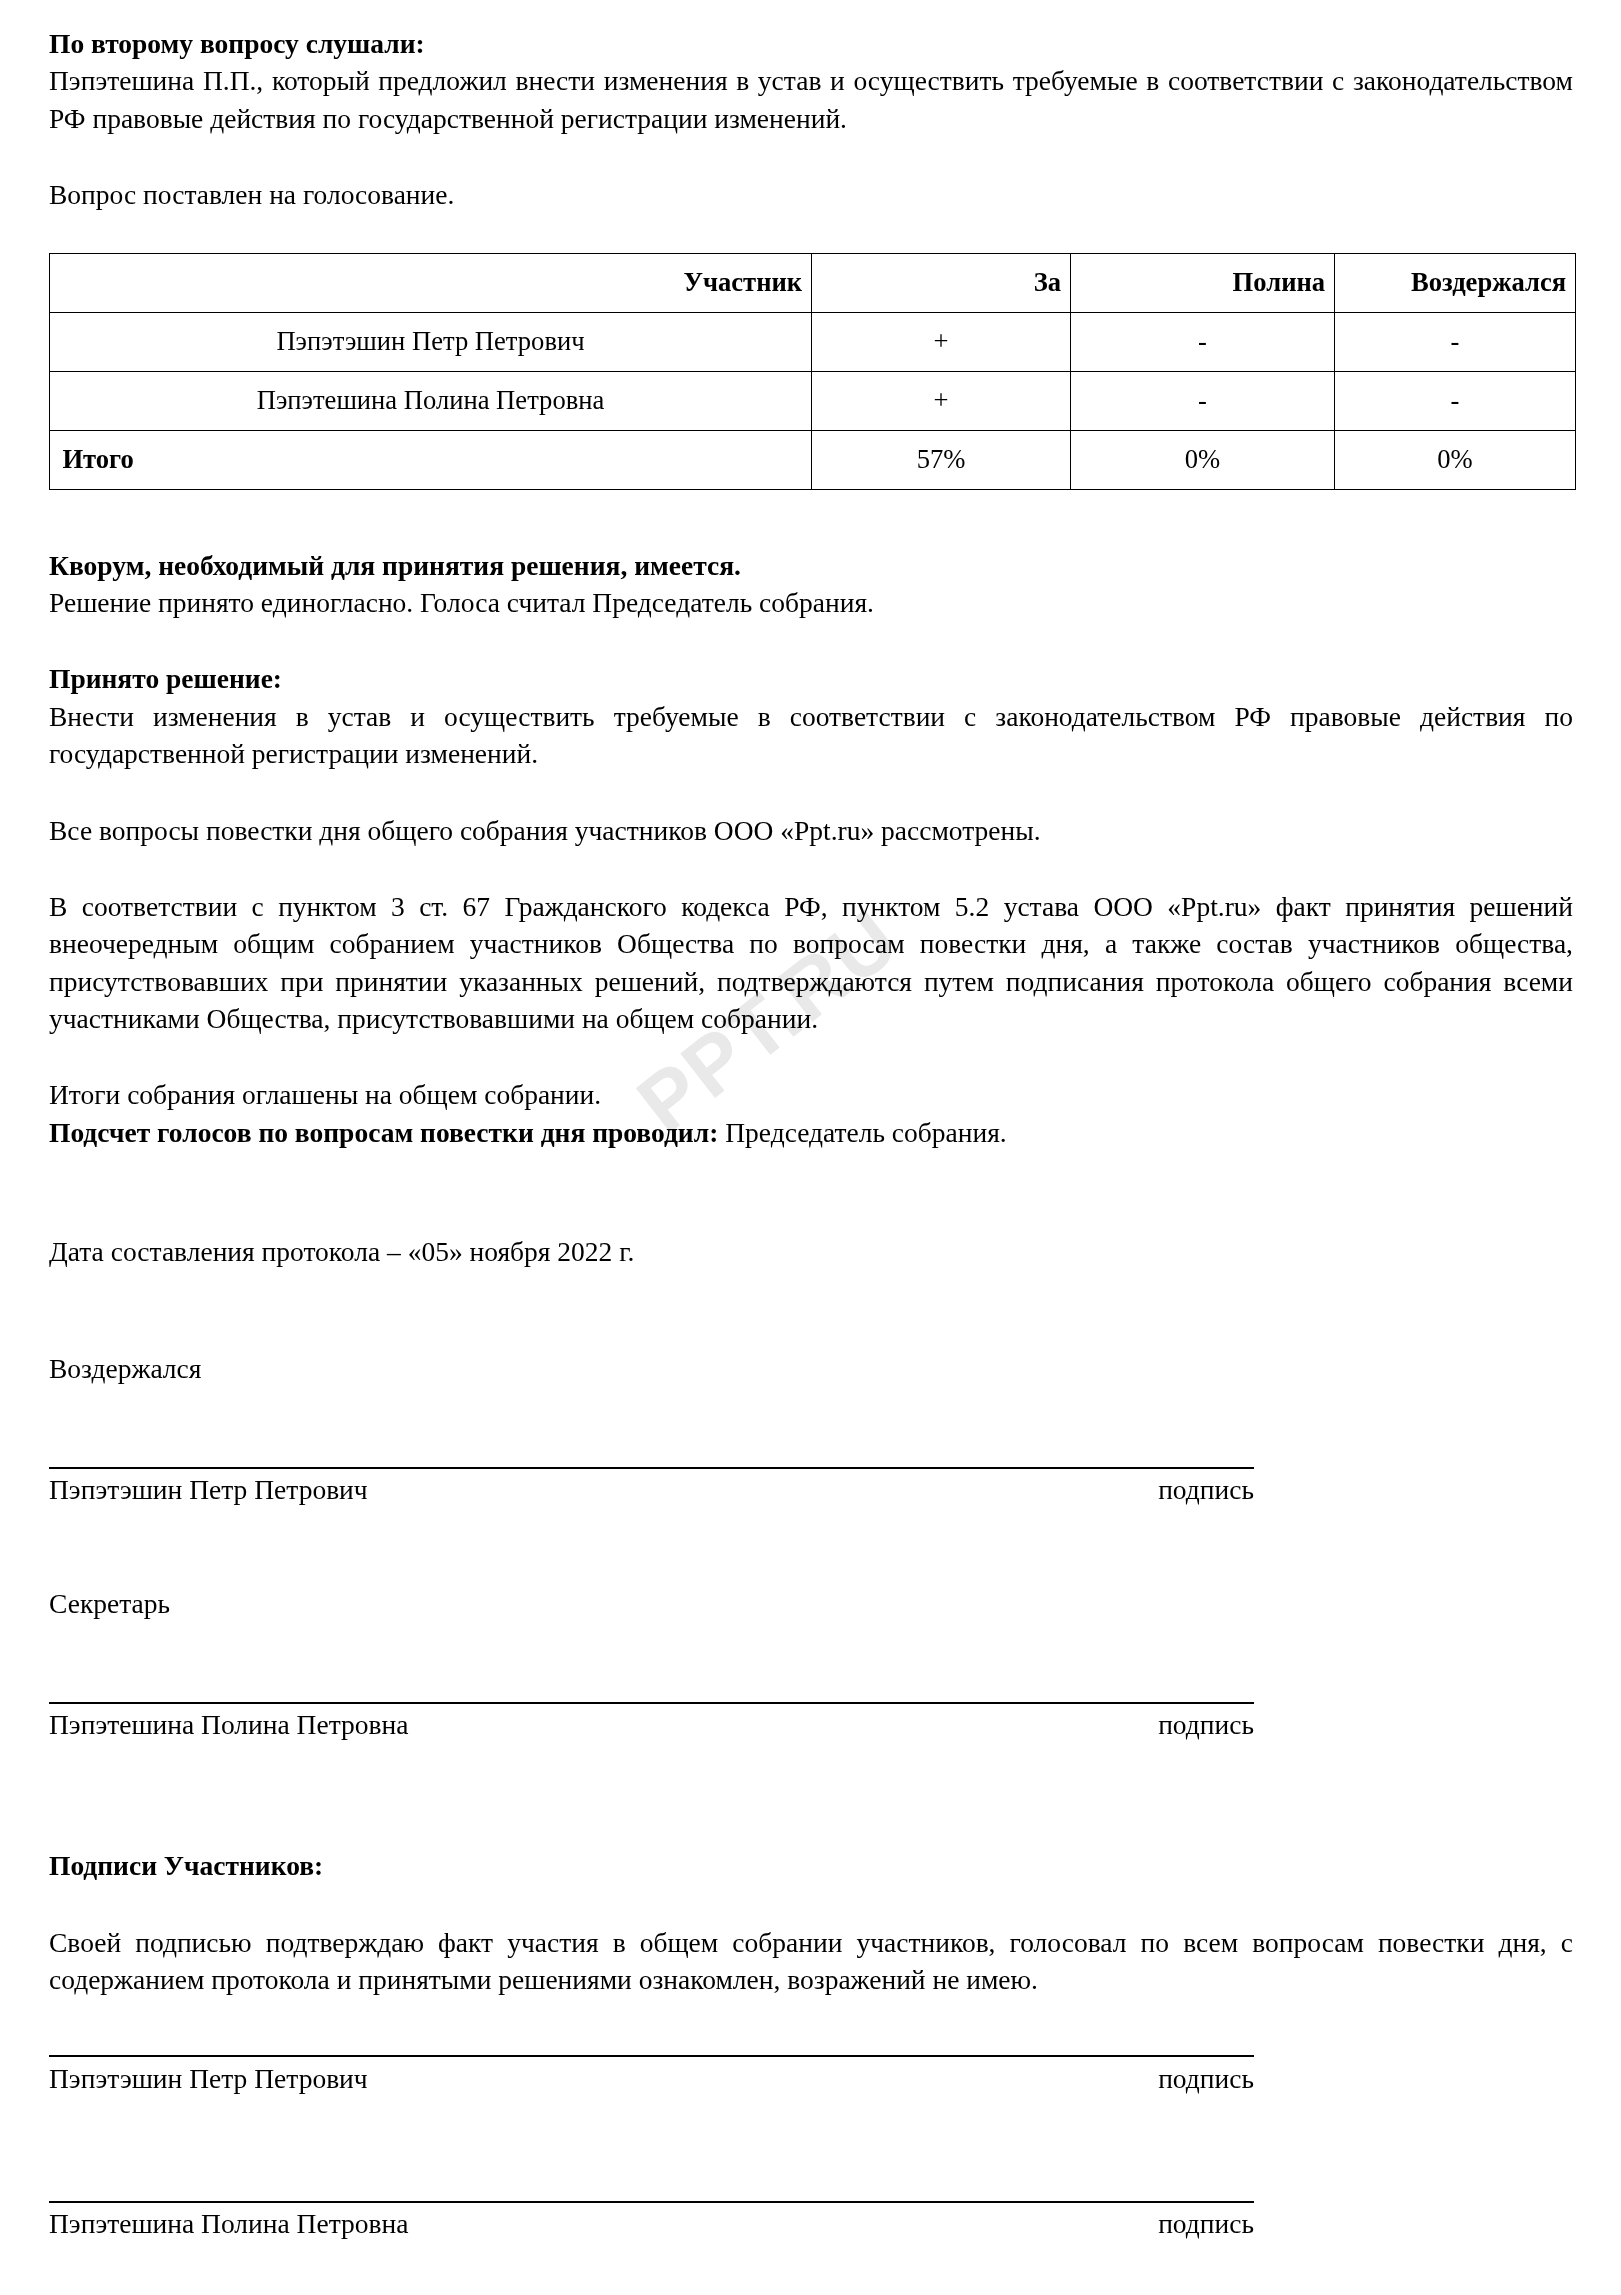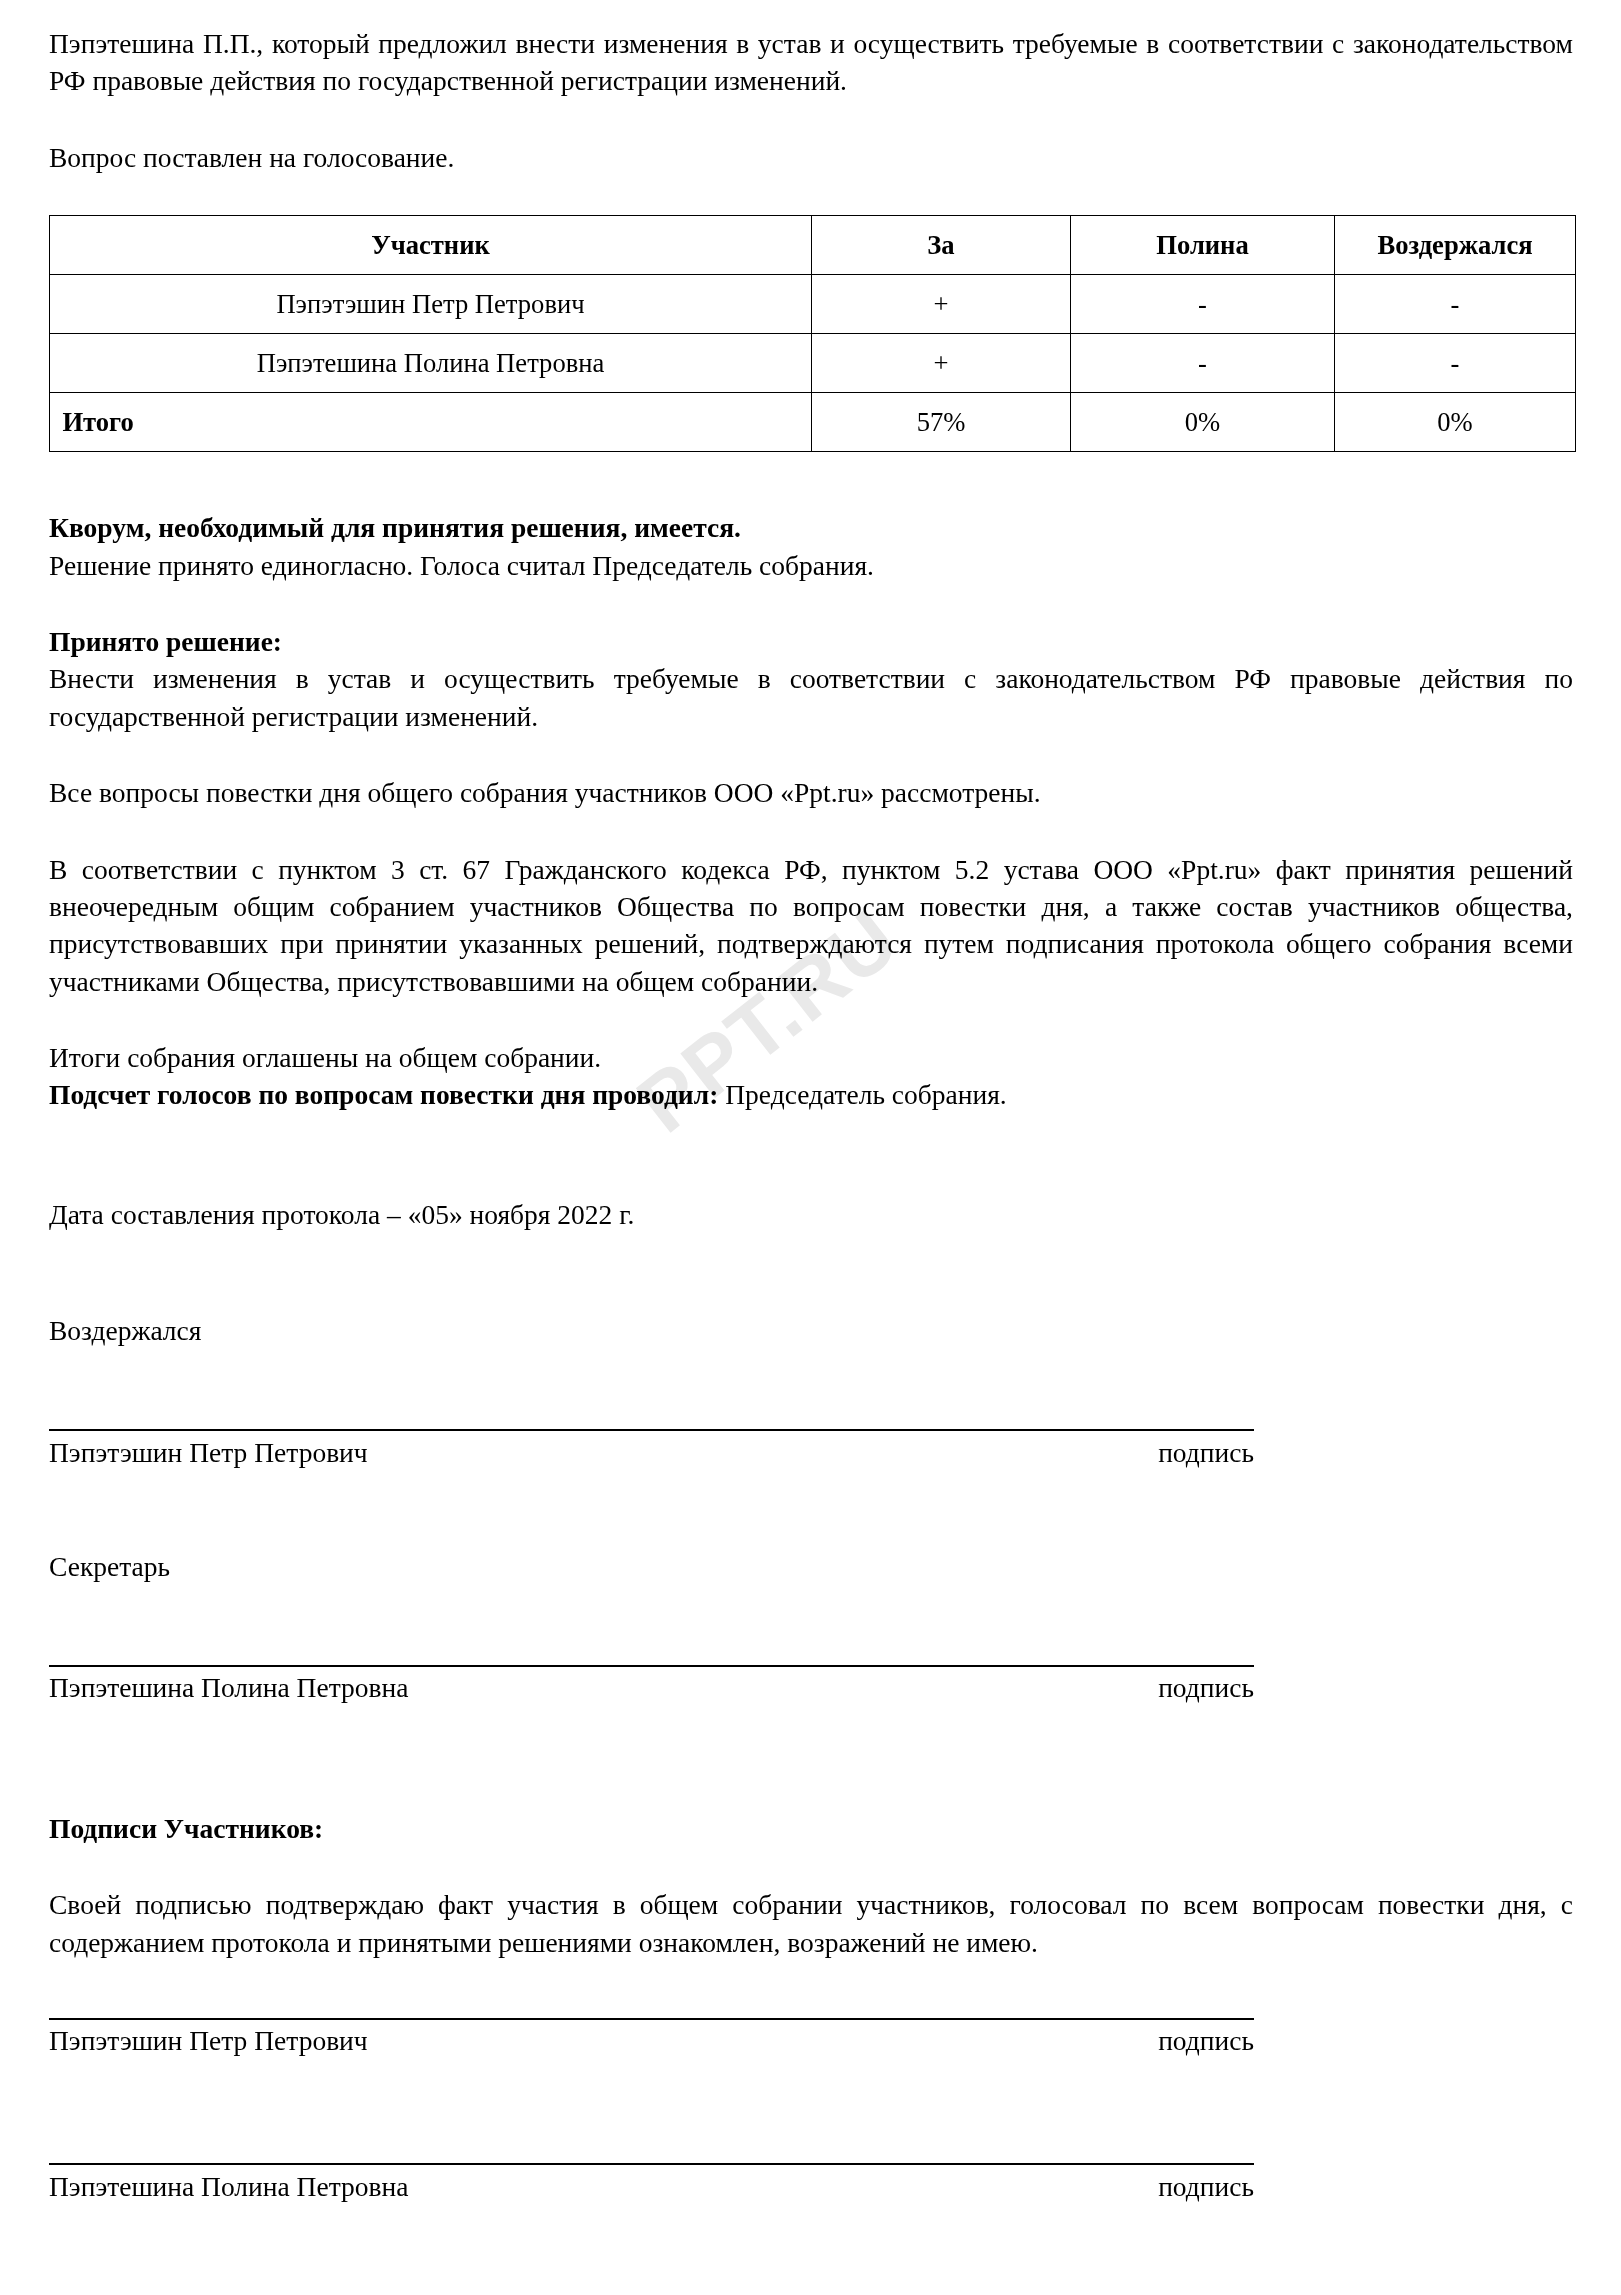--- a/index.html
+++ b/index.html
@@ -70,20 +70,21 @@
   table.vote-table td, table.vote-table th {
     border: 1.8px solid #000000;
     height: 51px;
     padding: 3.5px 8.9px;
     text-align: center;
     vertical-align: middle;
     font-weight: 400;
   }
   table.vote-table th {
     font-weight: 700;
+    text-align: right;
   }
   table.vote-table td.total-label {
     text-align: left;
     font-weight: 700;
     padding-left: 12.4px;
     font-family: Liberation Serif, serif;
   }
   col.c-name { width: 762px; }
   col.c-for  { width: 259px; }
   col.c-against { width: 264px; }
@@ -113,20 +114,21 @@
 </style>
 </head>
 <body>
 
 <div id="page">
 
   <div class="watermark">PPT.RU</div>
 
   <div class="content">
 
+    <p class="para para-left bold">По второму вопросу слушали:</p>
     <p class="para">Пэпэтешина П.П., который предложил внести изменения в устав и осуществить требуемые в соответствии с законодательством РФ правовые действия по государственной регистрации изменений.</p>
 
     <div class="gap-md"></div>
 
     <p class="para para-left">Вопрос поставлен на голосование.</p>
 
     <div class="gap-md"></div>
 
     <table class="vote-table">
       <colgroup>

